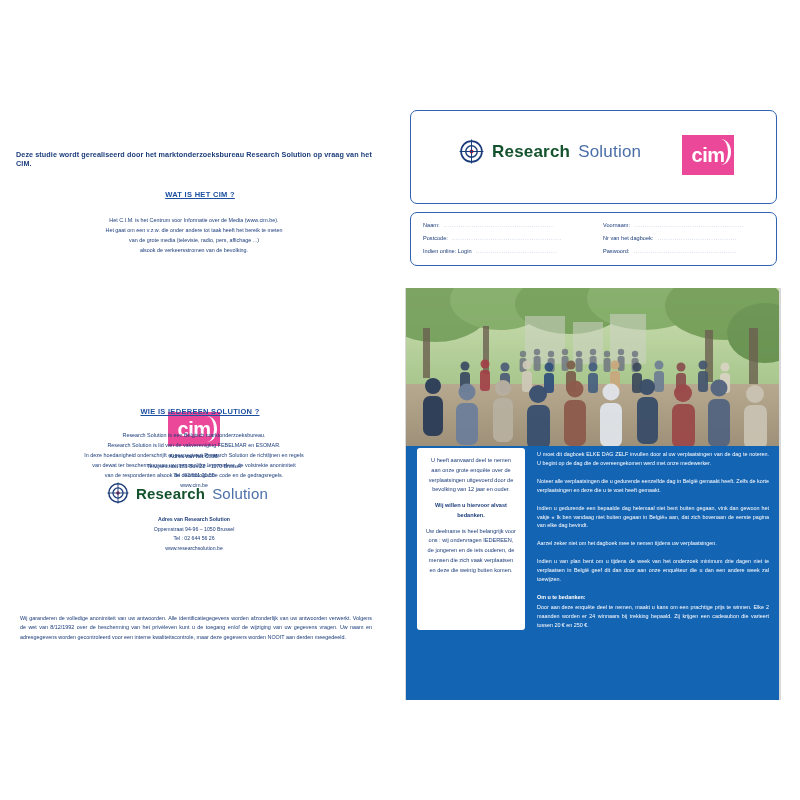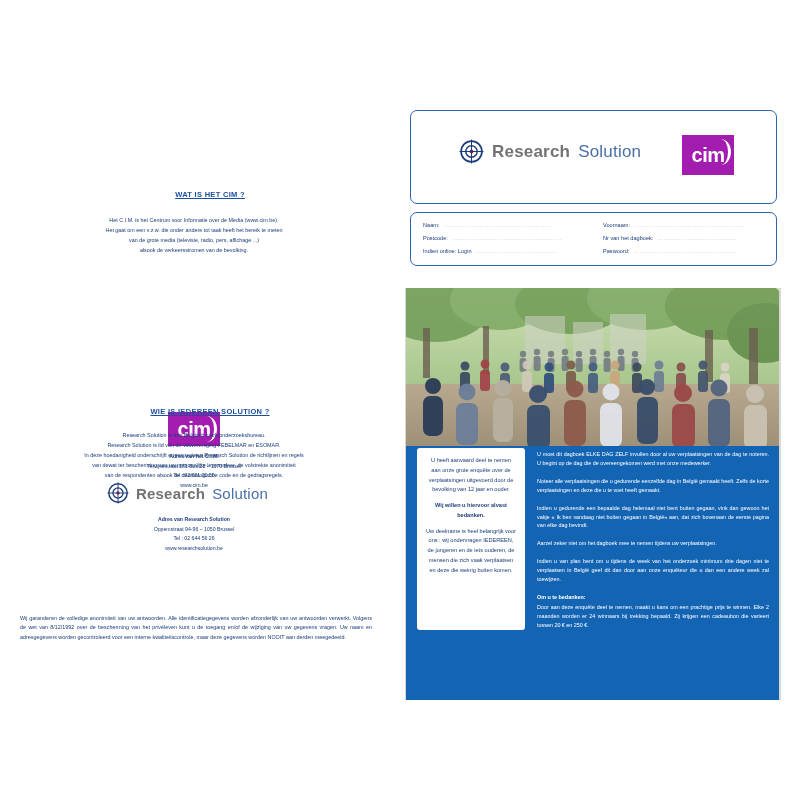--- a/index.html
+++ b/index.html
@@ -36,21 +36,21 @@
     font-size: 7.2px;
     font-weight: bold;
     color: #1b3c7a;
     line-height: 1.3;
     letter-spacing: 0.1px;
   }
 
   .sec-title {
     position: absolute;
     width: 356px;
-    left: 24px;
+    left: 14px;
     text-align: center;
     font-size: 7.5px;
     font-weight: bold;
     color: #1b4fa0;
     text-decoration: underline;
     letter-spacing: 0.3px;
   }
 
   .sec-body {
     position: absolute;
@@ -79,21 +79,21 @@
   .cim-logo-small {
     position: absolute;
     left: 160px;
     top: 272px;
     width: 52px;
     height: 34px;
   }
   .cim-box {
     width: 100%;
     height: 100%;
-    background: #a21caf;
+    background: #ec4899;
     position: relative;
   }
   .cim-text {
     position: absolute;
     left: 0; top: 0; right: 0; bottom: 0;
     color: #ffffff;
     font-size: 20px;
     font-weight: bold;
     letter-spacing: -0.5px;
     display: flex;
@@ -120,21 +120,21 @@
   }
   .rs-mark {
     width: 22px;
     height: 22px;
     position: relative;
   }
   .rs-mark svg { display: block; }
   .rs-word-bold {
     font-size: 15px;
     font-weight: bold;
-    color: #737373;
+    color: #14532d;
     letter-spacing: 0.2px;
   }
   .rs-word-light {
     font-size: 15px;
     font-weight: normal;
     color: #4a6fa8;
     letter-spacing: 0.2px;
   }
 
   .legal-text {
@@ -297,20 +297,21 @@
     background: #d8d8d8;
   }
 </style>
 </head>
 <body>
 
 <div id="page">
 
   <div class="left-page">
 
+    <div class="left-headline">Deze studie wordt gerealiseerd door het marktonderzoeksbureau Research Solution op vraag van het CIM.</div>
 
     <div class="sec-title" style="top:50px;">WAT IS HET CIM ?</div>
     <div class="sec-body" style="top:75px; white-space: pre-line;">Het C.I.M. is het Centrum voor Informatie over de Media (www.cim.be).
 Het gaat om een v.z.w. die onder andere tot taak heeft het bereik te meten
 van de grote media (televisie, radio, pers, affichage ...)
 alsook de verkeersstromen van de bevolking.</div>
 
     <div class="cim-logo-small">
       <div class="cim-box">
         <div class="cim-text">cim</div>

